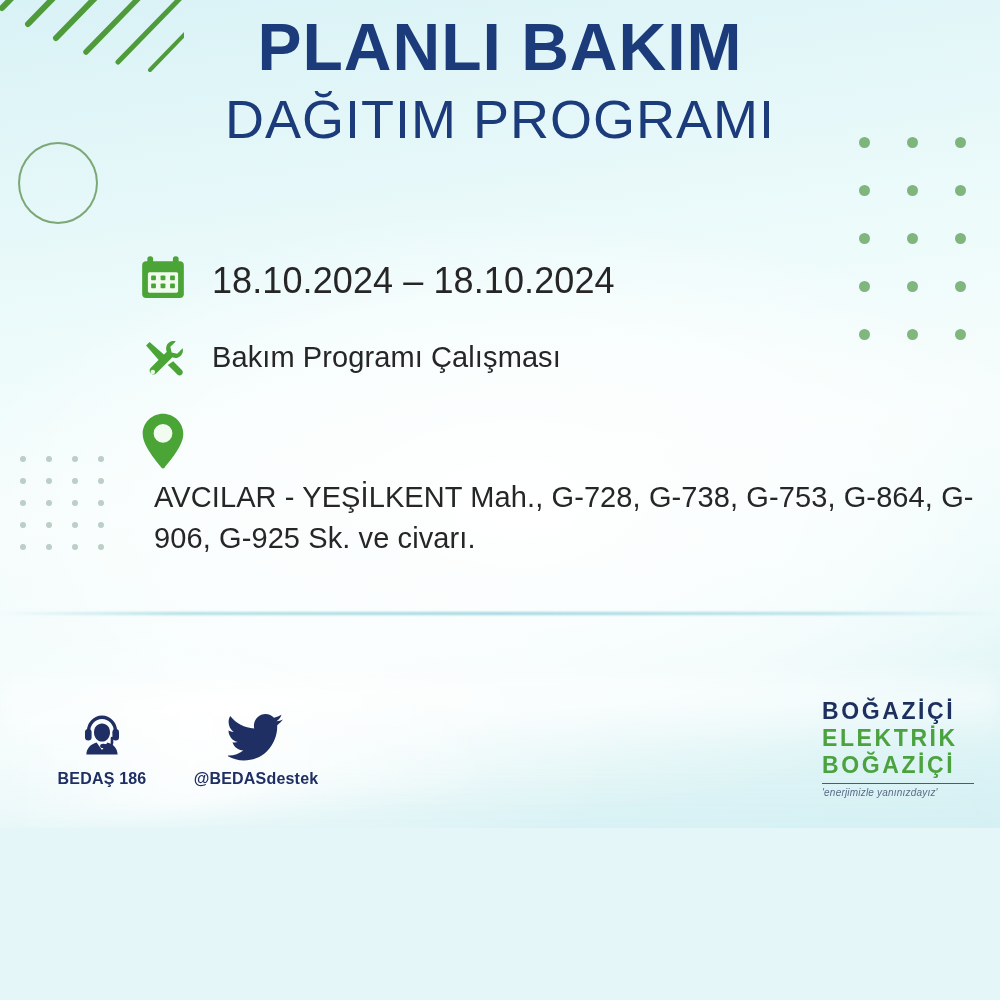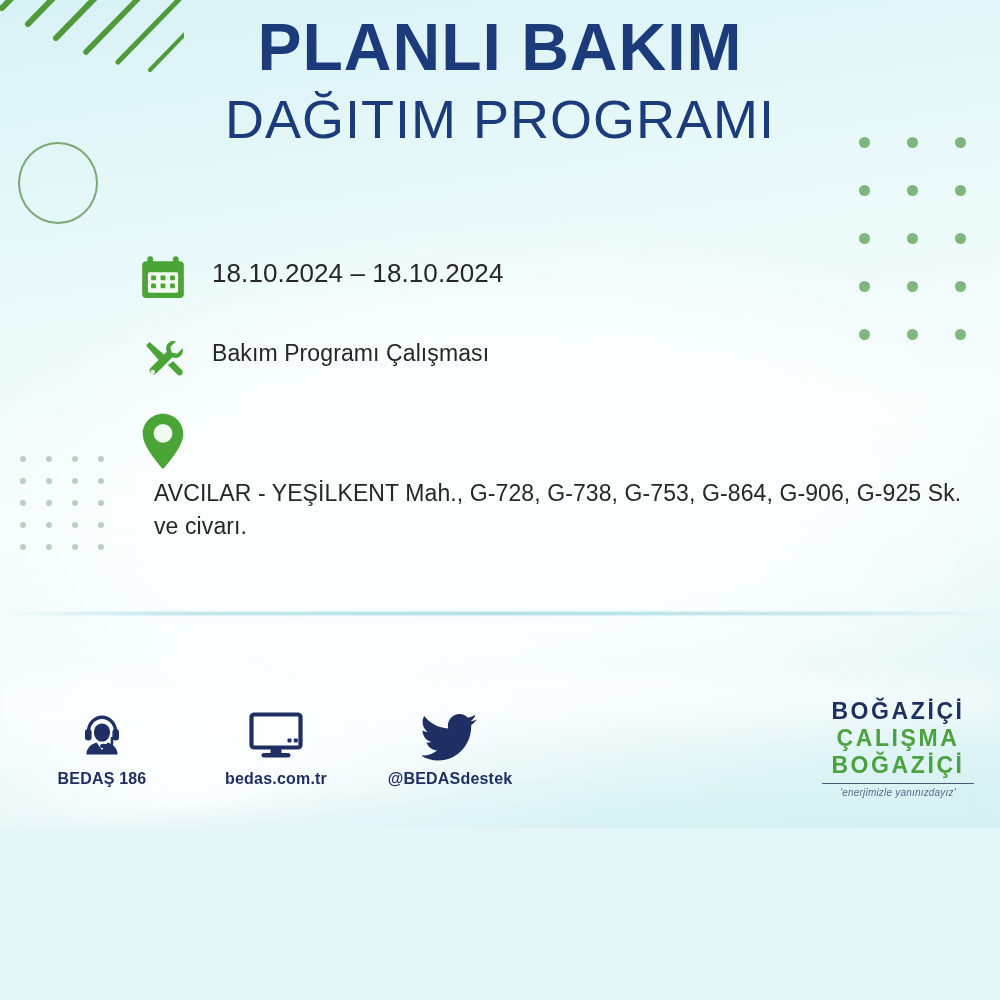--- a/index.html
+++ b/index.html
@@ -169,36 +169,36 @@
     width: 58px;
     height: 58px;
     display: flex;
     align-items: center;
     justify-content: center;
   }
   .info-text {
     flex: 1 1 auto;
     padding-left: 20px;
     padding-top: 7px;
-    font-size: 23px;
+    font-size: 29px;
     line-height: 1.42;
     color: #262626;
     letter-spacing: 0.1px;
   }
   .row-date .info-text,
-  .row-time .info-text { font-size: 26px; }
+  .row-time .info-text { font-size: 36px; }
 
   
   .contacts {
     position: absolute;
     left: 46px;
     bottom: 40px;
     display: flex;
     align-items: flex-end;
-    gap: 62px;
+    gap: 42px;
   }
   .contact {
     width: 112px;
     display: flex;
     flex-direction: column;
     align-items: center;
   }
   .contact-icon {
     height: 56px;
     display: flex;
@@ -212,21 +212,21 @@
     color: #1f2f63;
     letter-spacing: 0.2px;
     white-space: nowrap;
   }
 
   
   .logo {
     position: absolute;
     right: 26px;
     bottom: 30px;
-    text-align: center;
+    text-align: left;
     width: 152px;
   }
   .logo-line {
     font-size: 23px;
     font-weight: bold;
     letter-spacing: 2.6px;
     line-height: 1.17;
     white-space: nowrap;
   }
   .logo-l1 { color: #1c2f5e; }
@@ -375,45 +375,33 @@
           <rect x="36.4" y="20.0" width="6.6" height="11.5" rx="3.3" fill="#1f2f63"></rect>
           <path d="M26 14.5 C21.4 14.5 18.0 18.2 18.0 23.2 C18.0 28.4 21.4 32.6 26 32.6 C30.6 32.6 34.0 28.4 34.0 23.2 C34.0 18.2 30.6 14.5 26 14.5 Z" fill="#1f2f63"></path>
           <path d="M36.0 29.0 L36.0 34.0 C36.0 35.6 34.7 36.9 33.1 36.9 L28.6 36.9" stroke="#1f2f63" stroke-width="2.6" fill="none" stroke-linecap="round"></path>
           <ellipse cx="27.4" cy="36.9" rx="3.3" ry="2.2" fill="#1f2f63"></ellipse>
           <path d="M20.6 33.6 C14.8 35.2 10.4 39.4 10.4 45.6 L41.6 45.6 C41.6 39.4 37.2 35.2 31.4 33.6 L26 41.0 Z" fill="#1f2f63"></path>
         </svg>
       </div>
       <div class="contact-label">BEDAŞ 186</div>
     </div>
 
-    <div class="contact">
-      <div class="contact-icon">
-        <svg width="56" height="50" viewBox="0 0 56 50" fill="none">
-          <rect x="3.5" y="3.5" width="49" height="33" rx="2.5" stroke="#1f2f63" stroke-width="4.2" fill="none"></rect>
-          <rect x="39.5" y="27.5" width="4" height="4" rx="1" fill="#1f2f63"></rect>
-          <rect x="45.8" y="27.5" width="4" height="4" rx="1" fill="#1f2f63"></rect>
-          <rect x="22.5" y="36.5" width="11" height="6" fill="#1f2f63"></rect>
-          <rect x="13.5" y="42" width="29" height="4.6" rx="2.3" fill="#1f2f63"></rect>
-        </svg>
-      </div>
-      <div class="contact-label">bedas.com.tr</div>
-    </div>
 
     <div class="contact">
       <div class="contact-icon">
         <svg width="56" height="48" viewBox="0 0 56 48" fill="none">
           <path d="M55 6.4 C52.9 7.4 50.7 8.0 48.4 8.3 C50.8 6.8 52.6 4.5 53.5 1.8 C51.2 3.2 48.7 4.2 46.0 4.8 C43.9 2.5 40.9 1.0 37.5 1.0 C31.1 1.0 25.9 6.3 25.9 12.8 C25.9 13.7 26.0 14.6 26.2 15.5 C16.5 15.0 7.9 10.3 2.2 3.1 C1.2 4.9 0.6 6.9 0.6 9.1 C0.6 13.2 2.6 16.8 5.7 18.9 C3.8 18.8 2.0 18.3 0.5 17.4 L0.5 17.6 C0.5 23.3 4.5 28.0 9.7 29.1 C8.8 29.4 7.7 29.5 6.7 29.5 C5.9 29.5 5.2 29.4 4.5 29.3 C5.9 34.0 10.2 37.4 15.3 37.5 C11.3 40.6 6.3 42.5 0.9 42.5 C0.0 42.5 -0.9 42.4 -1.7 42.3 C3.4 45.6 9.4 47.5 15.9 47.5 C37.4 47.5 49.2 29.4 49.2 13.7 C49.2 13.2 49.2 12.7 49.2 12.2 C51.4 10.5 53.4 8.6 55 6.4 Z" fill="#1f2f63"></path>
         </svg>
       </div>
       <div class="contact-label">@BEDASdestek</div>
     </div>
 
   </div>
 
   <div class="logo">
     <div class="logo-line logo-l1">BOĞAZİÇİ</div>
-    <div class="logo-line logo-l2">ÇALIŞMA</div>
+    <div class="logo-line logo-l2">ELEKTRİK</div>
     <div class="logo-line logo-l3">BOĞAZİÇİ</div>
     <div class="logo-rule"></div>
     <div class="logo-tag">'enerjimizle yanınızdayız'</div>
   </div>
 
 </div>
 
 </body></html>

